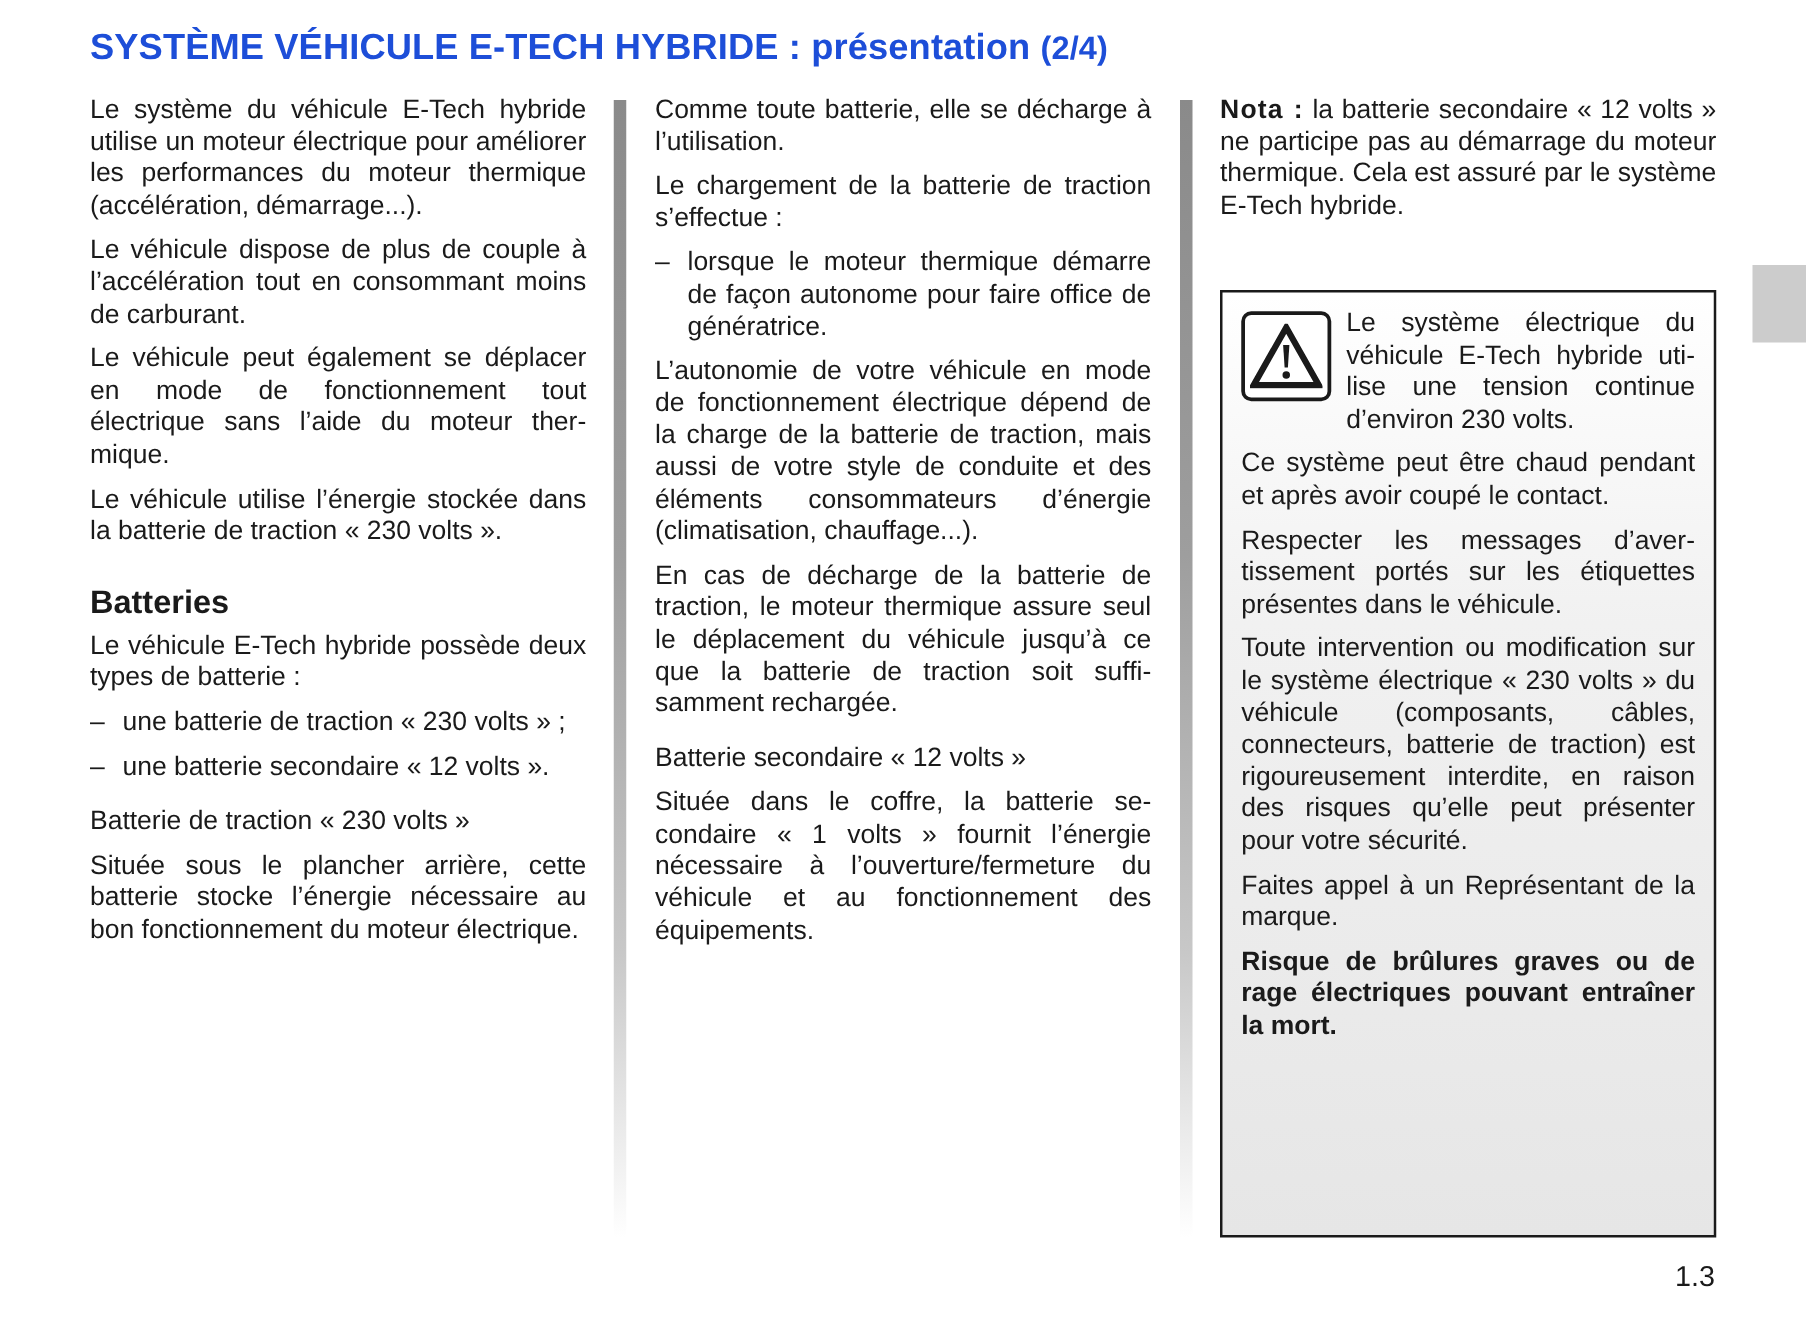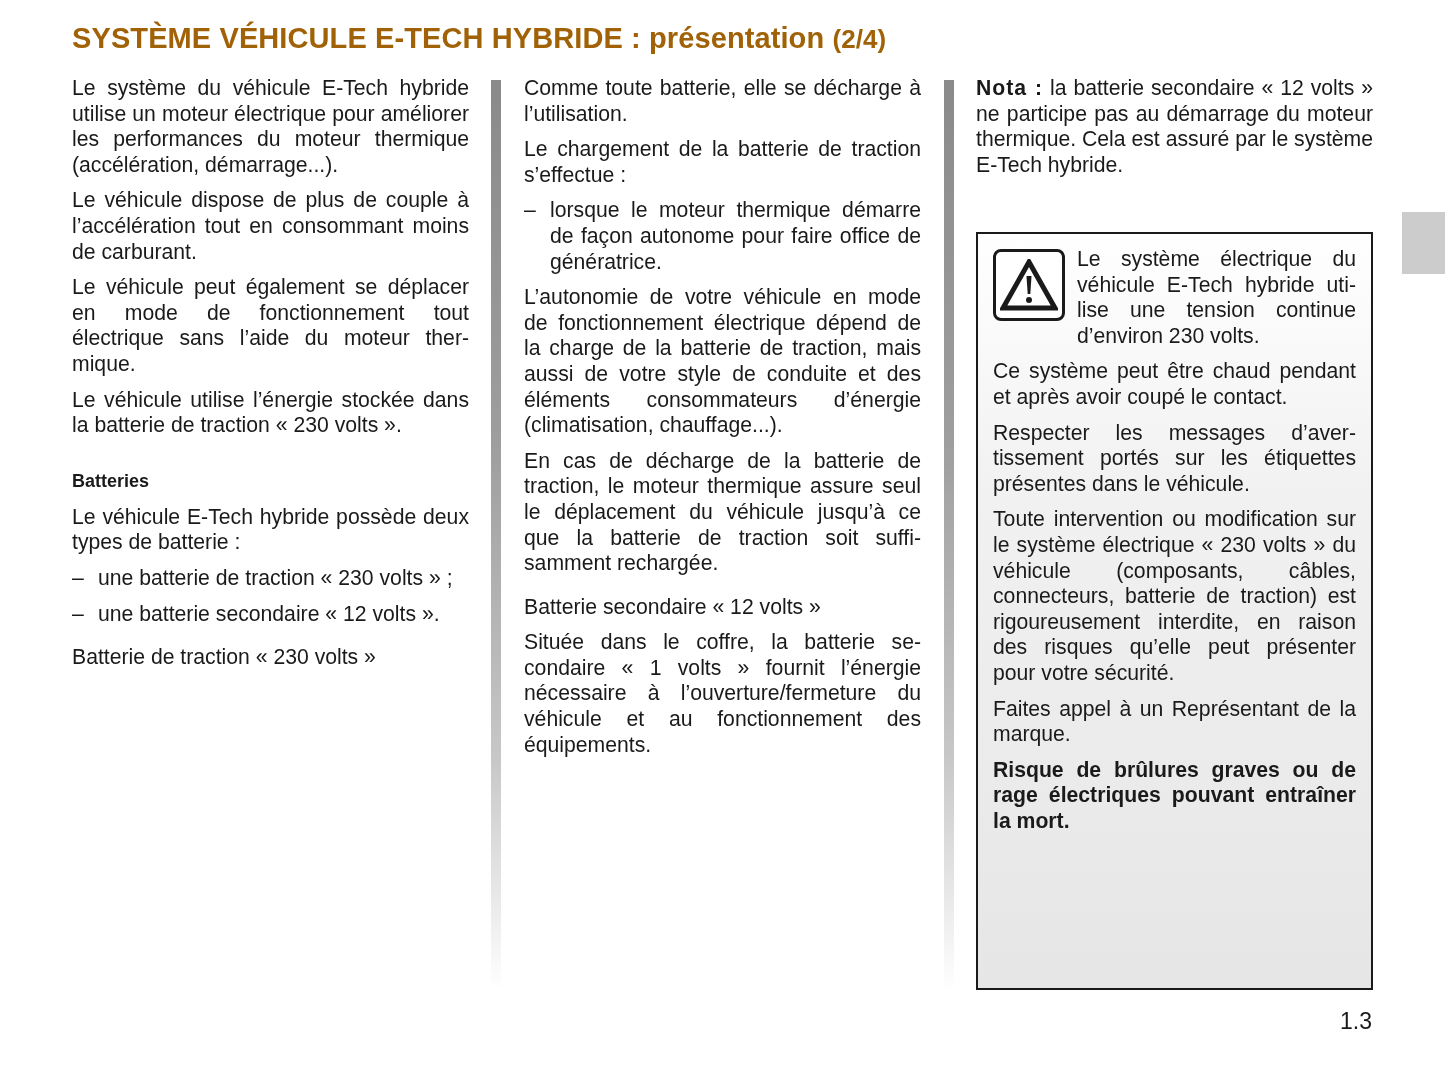--- a/index.html
+++ b/index.html
@@ -7,32 +7,32 @@
       width: 1445px; height: 1070px; background: #ffffff; overflow: hidden;
     }
     body {
       position: relative;
       font-family: "Liberation Sans", sans-serif;
       color: #1a1a1a;
     }
     .title {
       position: absolute; left: 72px; top: 22px;
       font-size: 29px; font-weight: bold; letter-spacing: 0.1px;
-      white-space: nowrap; color: #a16207;
+      white-space: nowrap; color: #1d4ed8;
     }
     .title .suffix { font-size: 26px; }
     .col {
       position: absolute; top: 75px; width: 397px;
       font-size: 21.2px; line-height: 25.6px;
     }
     .col p { text-align: justify; margin-bottom: 10px; hyphens: manual; }
     .col1 { left: 72px; }
     .col2 { left: 524px; }
     .col3 { left: 976px; }
-    .h2 { font-size: 18px; font-weight: bold; margin-top: 28px; margin-bottom: 8px; line-height: 30px; }
+    .h2 { font-size: 26px; font-weight: bold; margin-top: 28px; margin-bottom: 8px; line-height: 30px; }
     .h3 { font-size: 21.2px; font-weight: normal; margin-top: 18px; margin-bottom: 10px; }
     ul.dash { list-style: none; margin-bottom: 10px; }
     ul.dash li { position: relative; padding-left: 26px; text-align: justify; margin-bottom: 10px; }
     ul.dash li::before { content: "–"; position: absolute; left: 0; top: 0; }
     .sep {
       position: absolute; top: 80px; height: 910px; width: 10px;
       background: linear-gradient(to bottom, #8a8a8a 0%, #9e9e9e 40%, #c8c8c8 75%, #ffffff 100%);
     }
     .sep1 { left: 491px; }
     .sep2 { left: 944px; }
@@ -74,20 +74,21 @@
   <p>Le véhicule dispose de plus de couple à l’accélération tout en consommant moins de carburant.</p>
   <p>Le véhicule peut également se dépla­cer en mode de fonctionnement tout électrique sans l’aide du moteur ther­mique.</p>
   <p>Le véhicule utilise l’énergie stoc­kée dans la batterie de traction « 230 volts ».</p>
   <h2 class="h2">Batteries</h2>
   <p>Le véhicule E-Tech hybride possède deux types de batterie :</p>
   <ul class="dash">
     <li>une batterie de traction « 230 volts » ;</li>
     <li>une batterie secondaire « 12 volts ».</li>
   </ul>
   <h3 class="h3">Batterie de traction « 230 volts »</h3>
+  <p>Située sous le plancher arrière, cette batterie stocke l’énergie nécessaire au bon fonctionnement du moteur élec­trique.</p>
 </div>
 
 <div class="sep sep1"></div>
 
 <div class="col col2">
   <p>Comme toute batterie, elle se décharge à l’utilisation.</p>
   <p>Le chargement de la batterie de trac­tion s’effectue :</p>
   <ul class="dash">
     <li>lorsque le moteur thermique dé­marre de façon autonome pour faire office de génératrice.</li>
   </ul>

